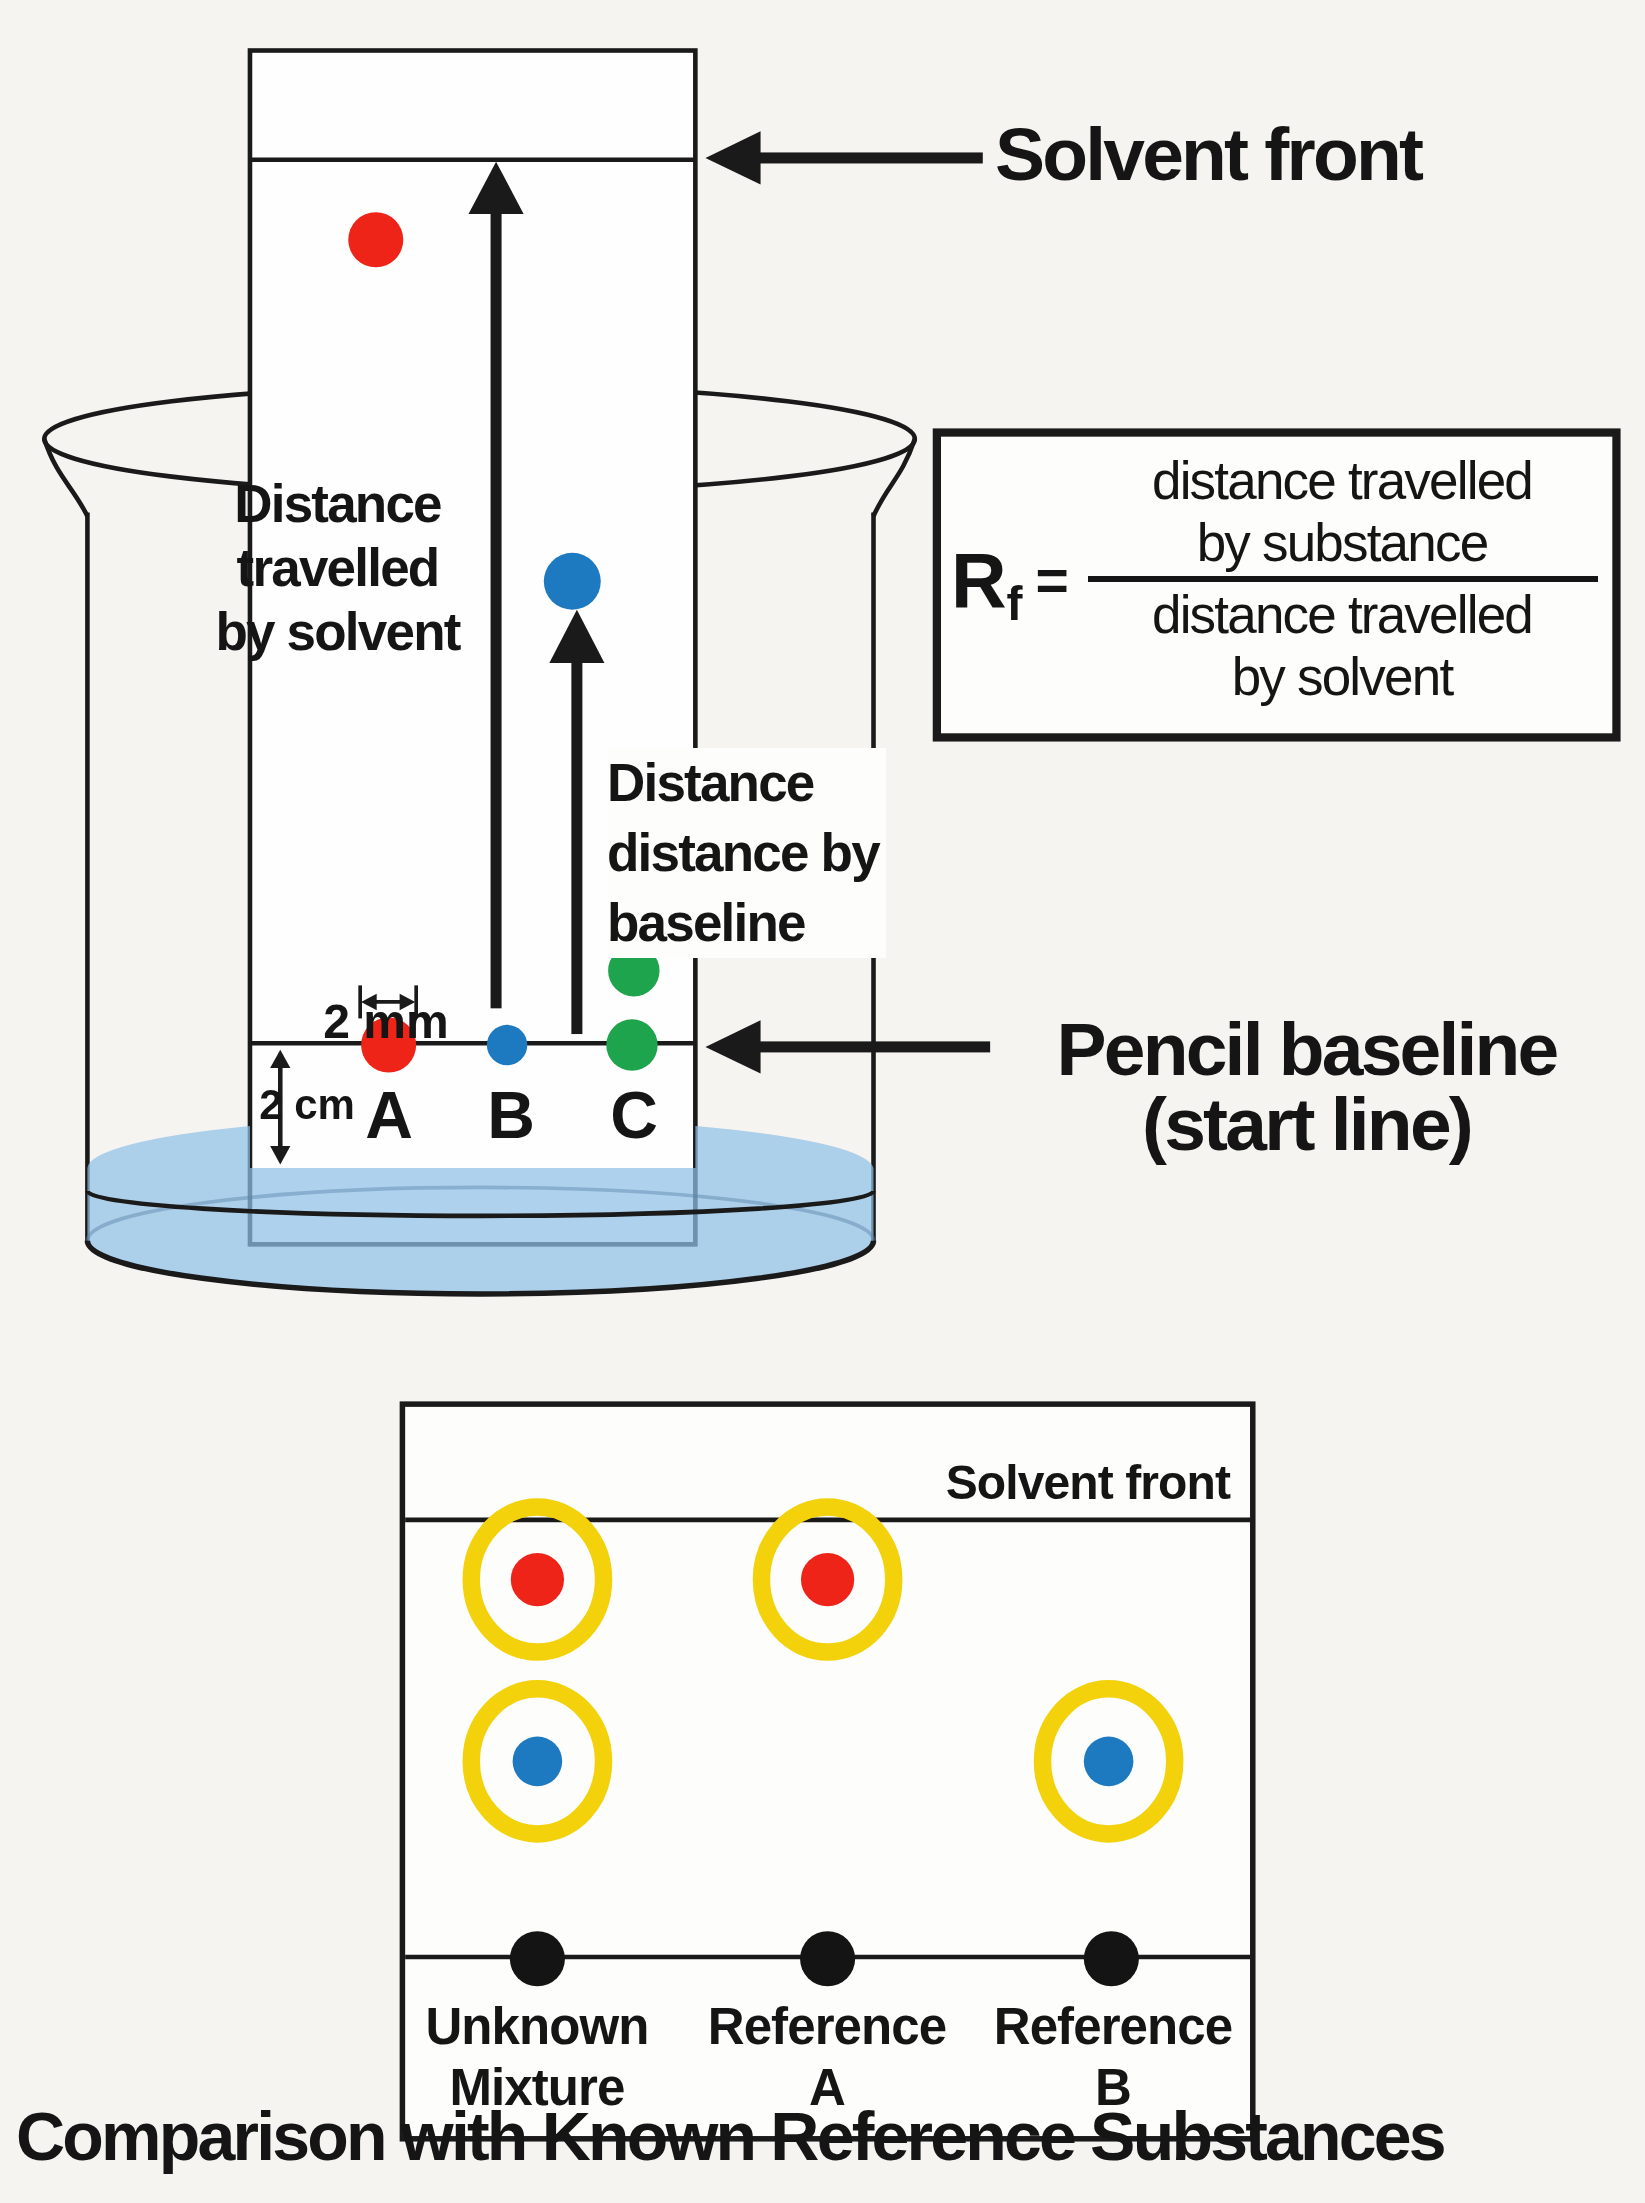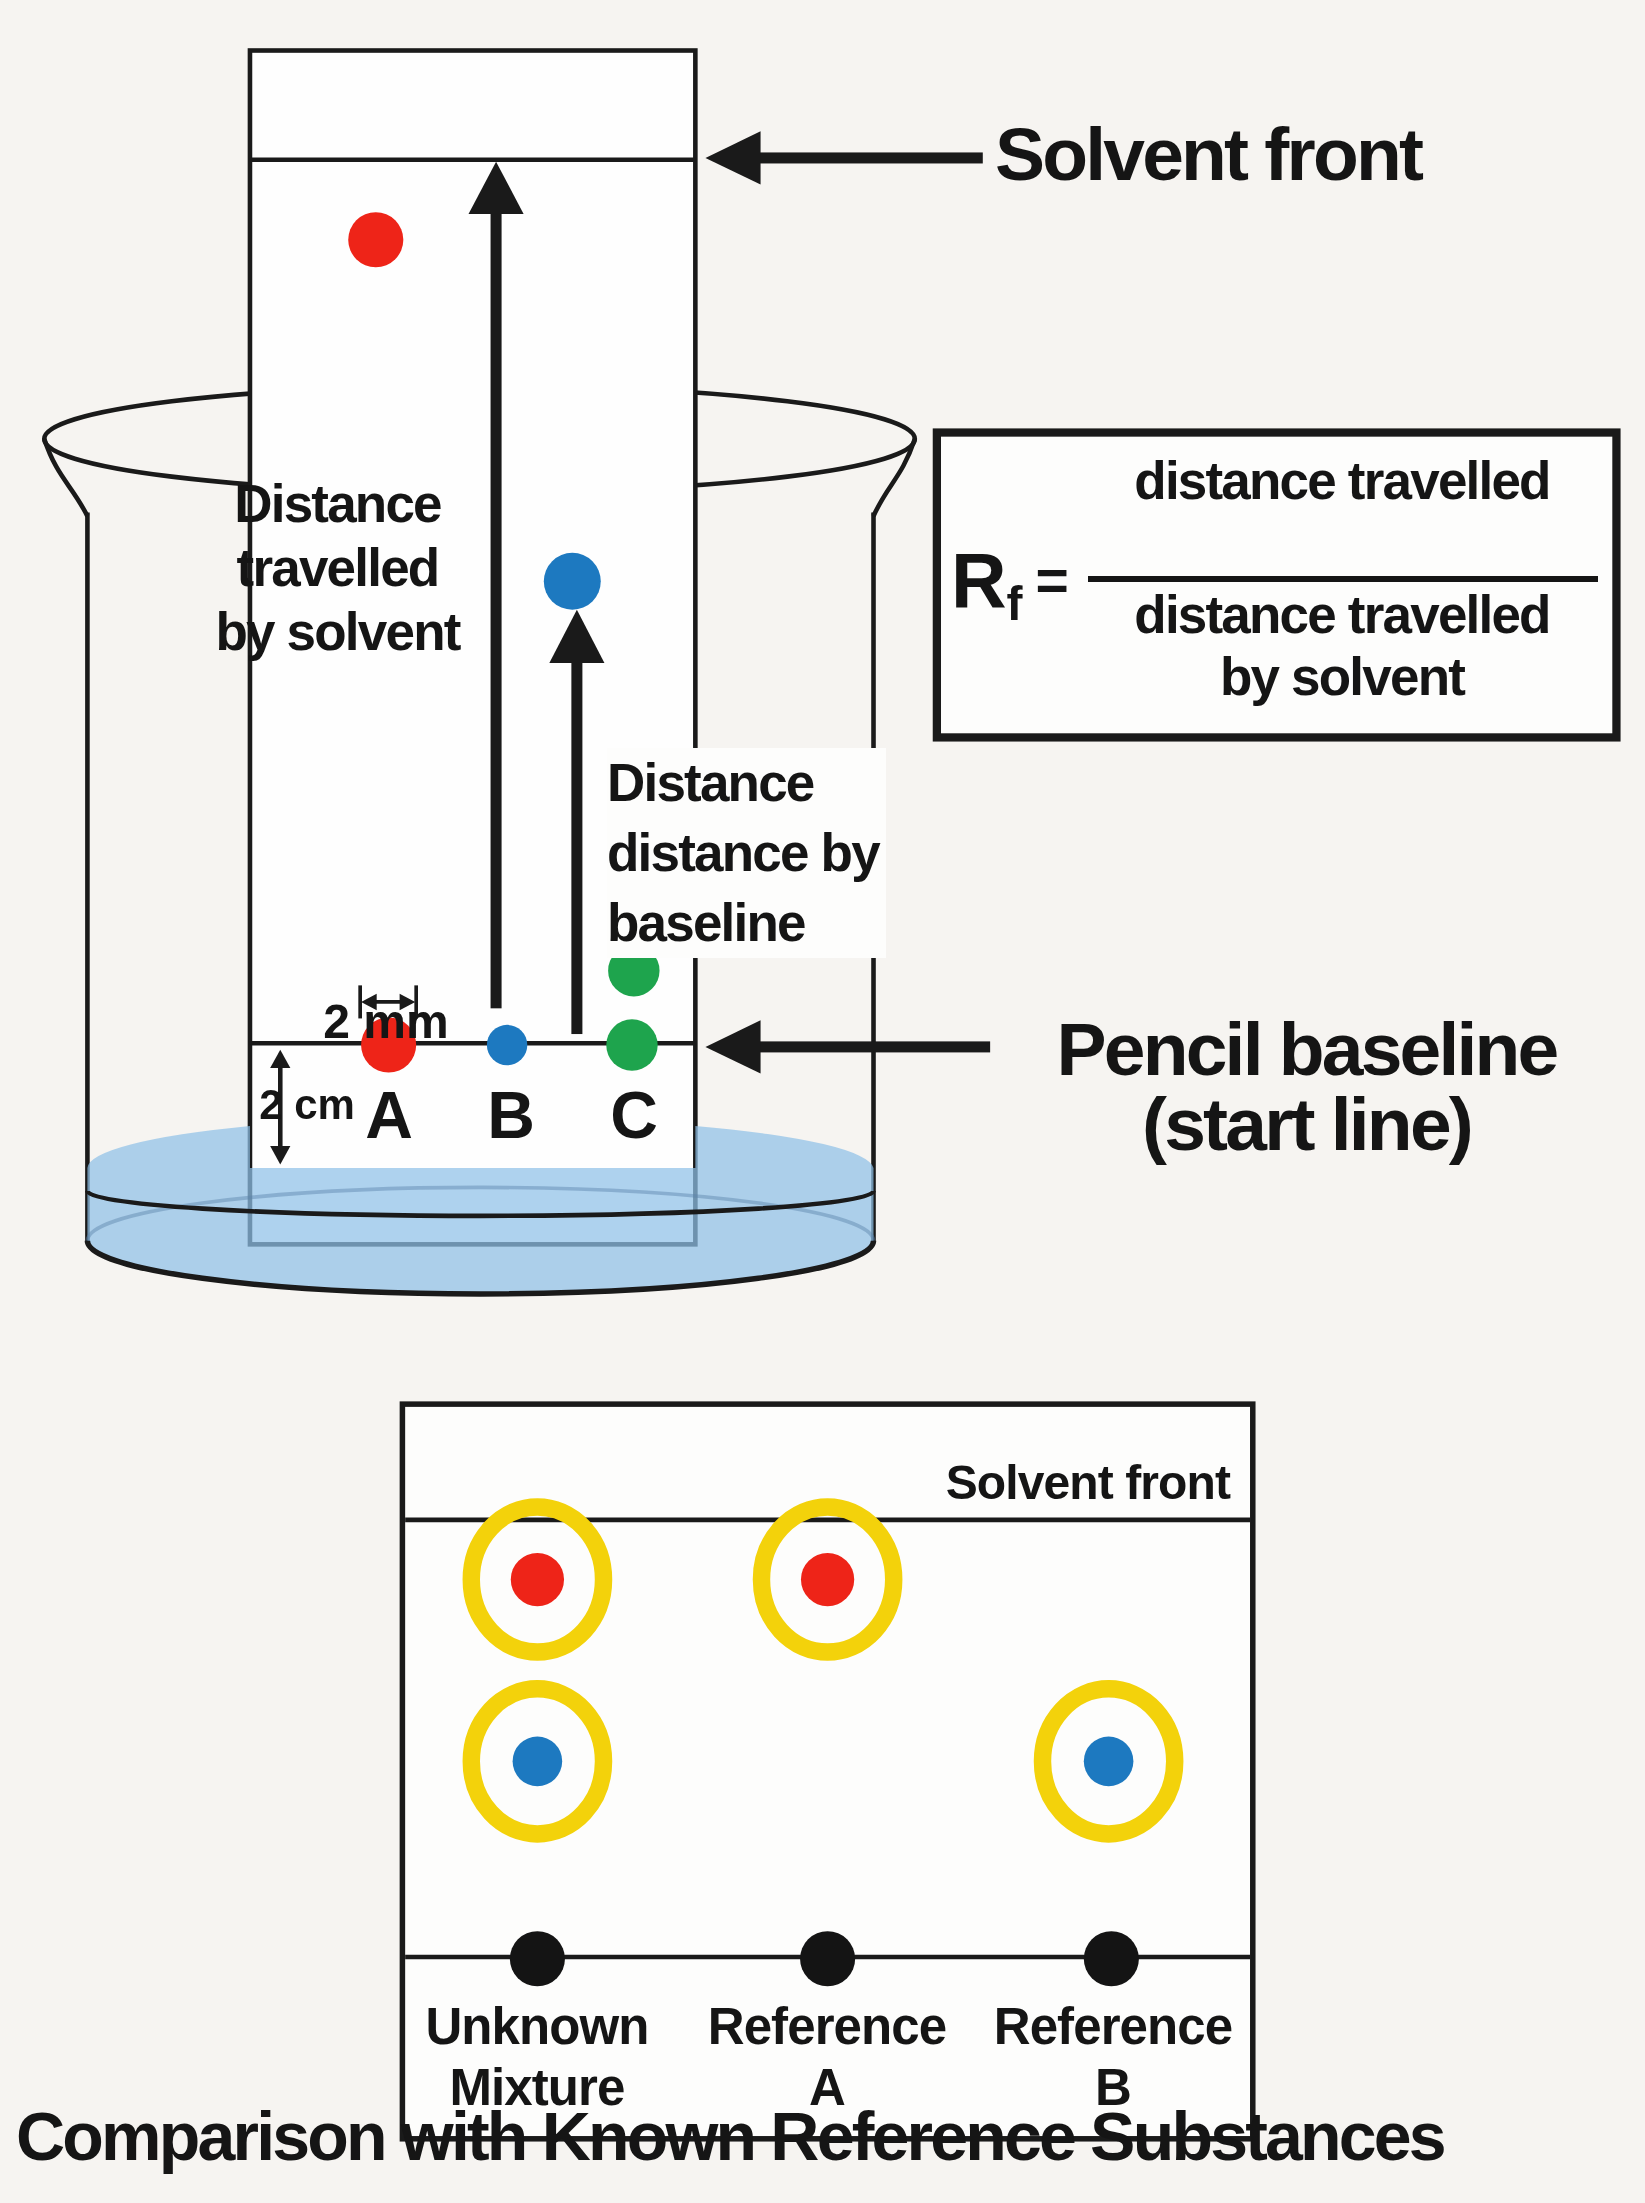--- a/index.html
+++ b/index.html
@@ -19,21 +19,21 @@
   .mid{font-size:53px;line-height:64px;letter-spacing:-1.8px;}
   .center{text-align:center;}
   .whitebg{background:#fdfdfc;}
   .lbl-solvent-top{left:995px;top:117px;}
   .lbl-dist-solvent{left:177px;top:472px;width:321px;}
   .lbl-dist-substance{left:607px;top:748px;line-height:70px;padding-right:7.3px;}
   .lbl-2mm{left:386px;top:998px;transform:translateX(-50%);font-size:48px;line-height:48px;}
   .lbl-2cm{left:307px;top:1084px;transform:translateX(-50%);font-size:42px;line-height:42px;}
   .lane-letter{font-size:66px;line-height:66px;top:1082px;transform:translateX(-50%);}
   .lbl-pencil{left:1031px;top:1012px;width:551px;font-size:75px;line-height:75px;letter-spacing:-2.8px;}
-  .frac{left:1085px;width:514px;line-height:62px;font-size:53px;letter-spacing:-1.8px;text-align:center;position:absolute;z-index:2;color:#151515;font-weight:700;}
+  .frac{left:1085px;width:514px;line-height:62px;font-size:53px;letter-spacing:-1.8px;text-align:center;position:absolute;z-index:2;color:#151515;font-weight:400;}
   .frac-bar{position:absolute;z-index:2;left:1088px;top:576px;width:510px;height:6.4px;background:#151515;}
   .rf{position:absolute;z-index:2;left:951px;top:542px;color:#151515;font-weight:700;}
   .rf .r{font-size:77px;line-height:77px;}
   .rf .sub{font-size:48px;position:relative;top:13px;}
   .rf .eq{font-size:57px;margin-left:13px;position:relative;top:-7.3px;}
   .lbl-solvent-bottom{left:918px;top:1459px;width:312px;text-align:right;font-size:48px;line-height:48px;letter-spacing:-0.9px;}
   .lane-label{font-size:51px;line-height:61px;letter-spacing:-0.9px;top:1996px;width:367px;transform:translateX(-50%);text-align:center;}
   .lbl-title{left:16px;top:2100px;width:1646px;text-align:left;font-size:68px;line-height:72px;letter-spacing:-2.8px;}
 </style>
 </head>
@@ -163,20 +163,21 @@
   <div class="label center lbl-pencil">
     <div>Pencil baseline</div>
     <div>(start line)</div>
   </div>
 
   <div class="rf">
     <span class="r">R</span><span class="sub">f</span><span class="eq">=</span>
   </div>
   <div class="frac" style="top:450px;">
     <div>distance travelled</div>
+    <div>by substance</div>
   </div>
   <div class="frac-bar"></div>
   <div class="frac" style="top:584px;">
     <div>distance travelled</div>
     <div>by solvent</div>
   </div>
 
   <div class="label lbl-solvent-bottom">Solvent front</div>
 
   <div class="label lane-label" style="left:537px;">

